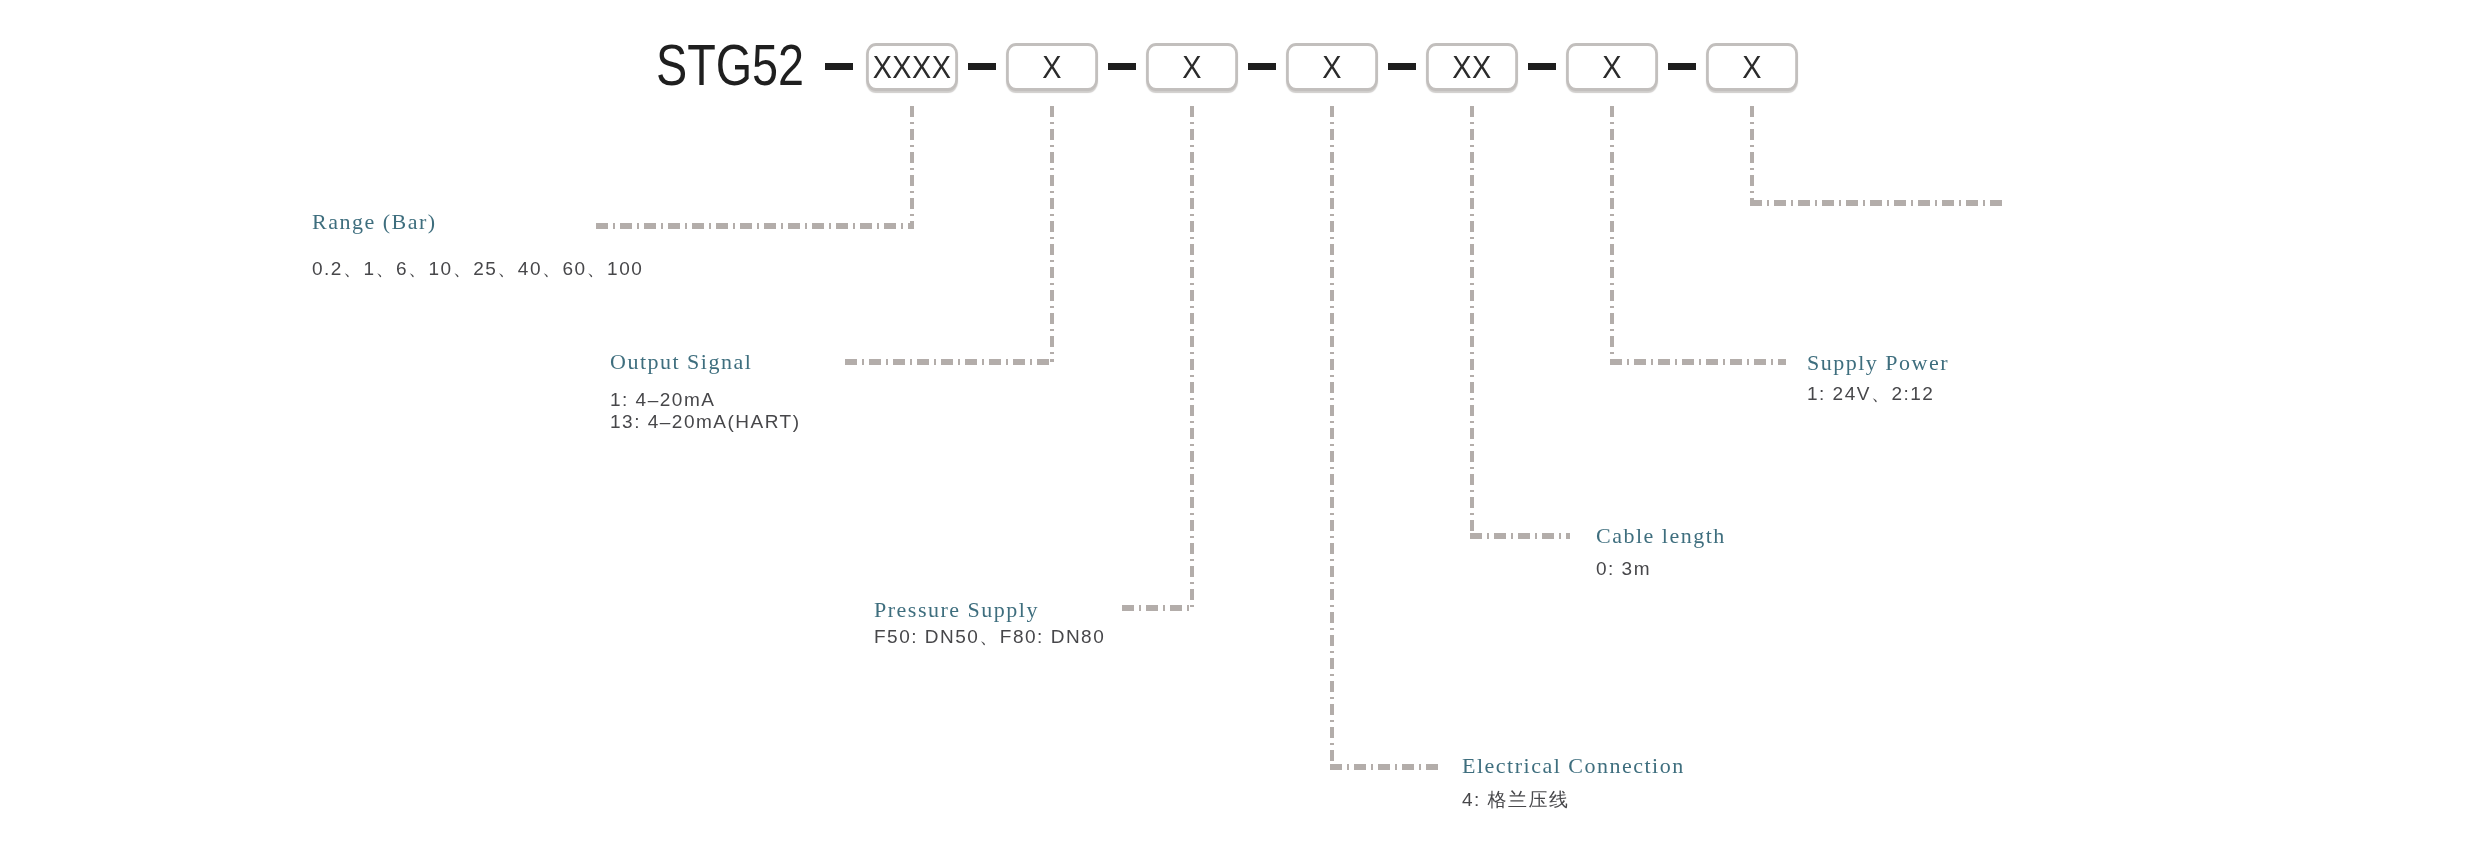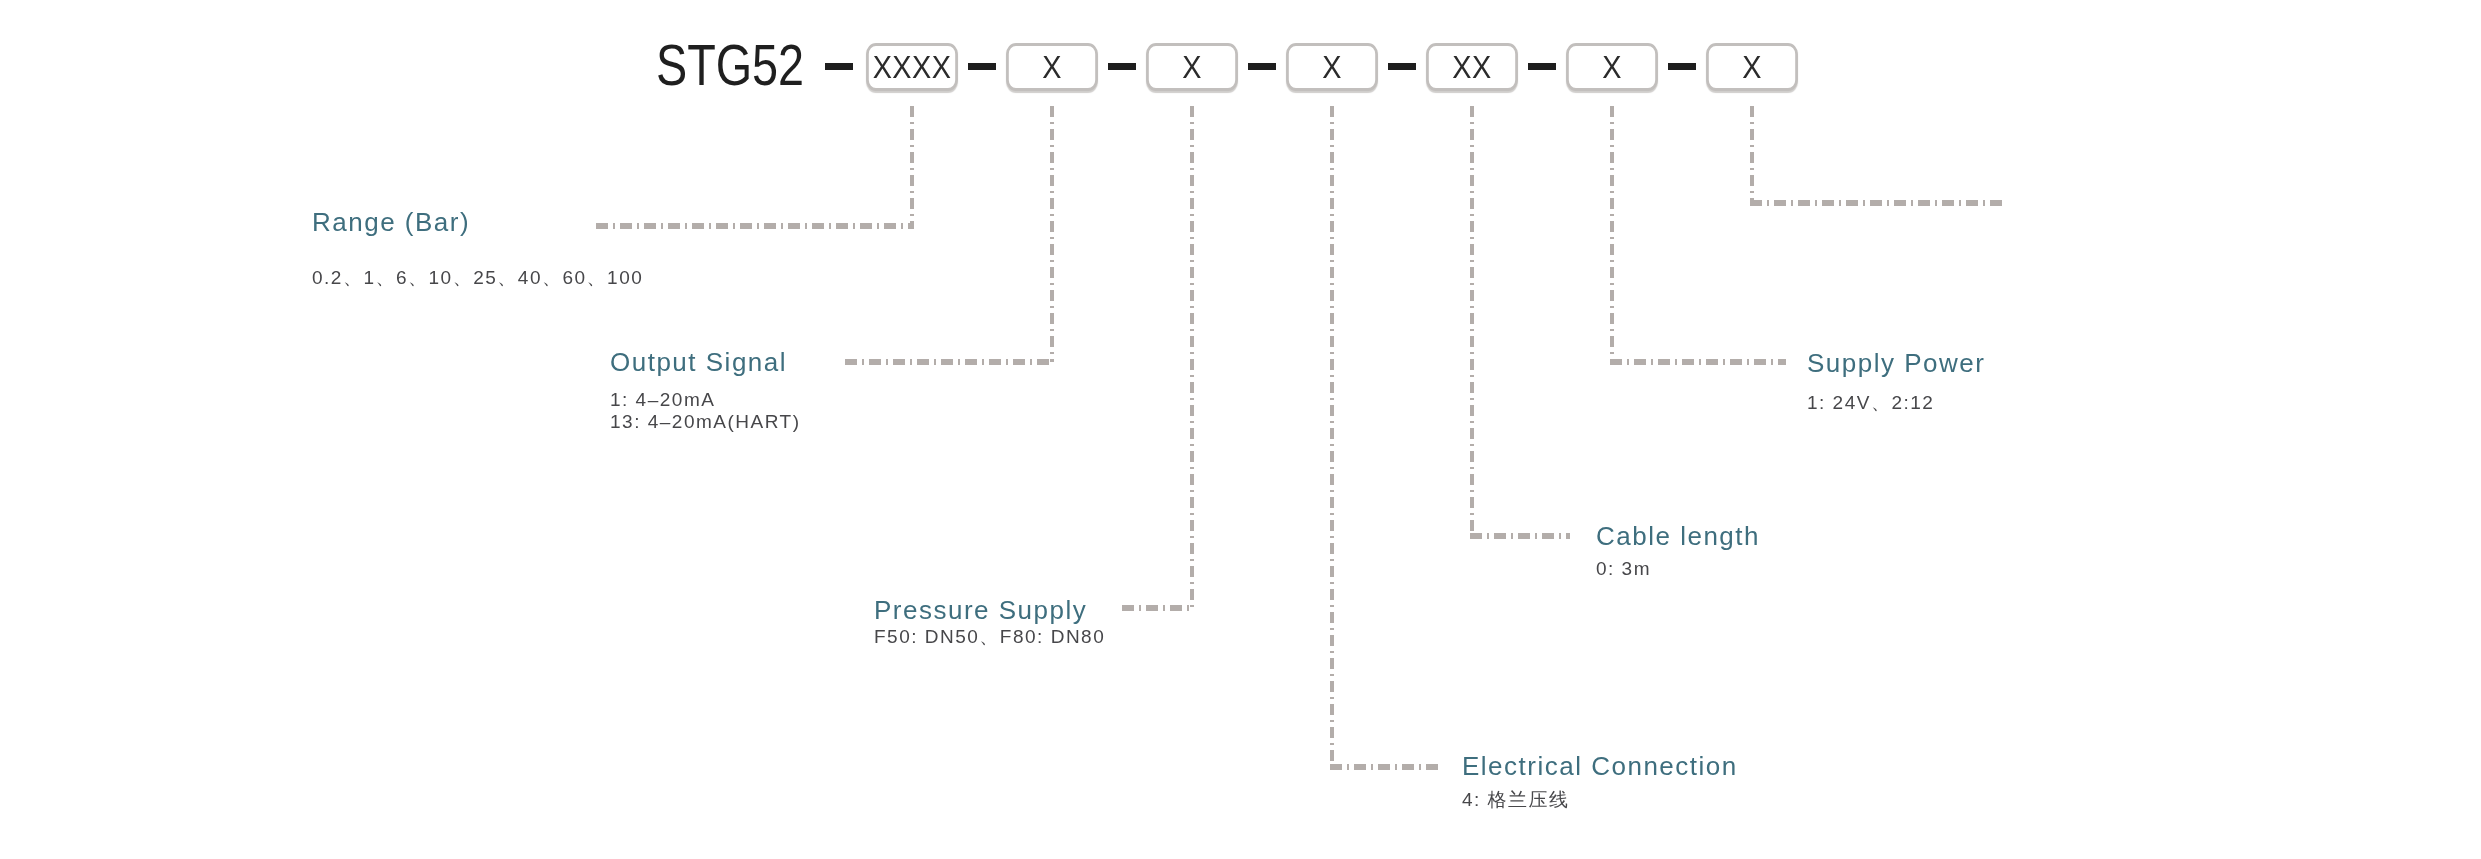--- a/index.html
+++ b/index.html
@@ -41,22 +41,23 @@
   .hline{
     position:absolute;height:6px;
     background:repeating-linear-gradient(to right,
       #b3adaa 0 12px,transparent 12px 17px,
       #b3adaa 17px 19px,transparent 19px 24px);
   }
 
   
   .field{position:absolute;white-space:nowrap;}
   .field-label{
-    font-size:26px;line-height:32px;letter-spacing:1.5px;
+    font-size:22px;line-height:32px;letter-spacing:1.5px;
     color:#3e6e7e;
+    font-family:Liberation Serif, serif;
   }
   .field-values{color:#47474a;}
   .field-value{
     font-size:19px;line-height:21.5px;letter-spacing:1.5px;
   }
 </style>
 </head>
 <body>
 
 <div class="canvas">
@@ -90,21 +91,21 @@
   <div class="hline" style="left:596px;top:223px;width:318px"></div>
   <div class="hline" style="left:845px;top:359px;width:209px"></div>
   <div class="hline" style="left:1122px;top:605px;width:72px"></div>
   <div class="hline" style="left:1330px;top:764px;width:108px"></div>
   <div class="hline" style="left:1470px;top:533px;width:100px"></div>
   <div class="hline" style="left:1610px;top:359px;width:176px"></div>
   <div class="hline" style="left:1750px;top:200px;width:253px"></div>
 
   <div class="field" style="left:312px;top:206px">
     <div class="field-label">Range (Bar)</div>
-    <div class="field-values" style="margin-top:29px">
+    <div class="field-values" style="margin-top:20px">
       <div class="field-value">0.2、1、6、10、25、40、60、100</div>
     </div>
   </div>
 
   <div class="field" style="left:610px;top:346px">
     <div class="field-label">Output Signal</div>
     <div class="field-values" style="margin-top:11px">
       <div class="field-value">1: 4–20mA</div>
       <div class="field-value">13: 4–20mA(HART)</div>
     </div>
@@ -126,19 +127,19 @@
 
   <div class="field" style="left:1596px;top:520px">
     <div class="field-label">Cable length</div>
     <div class="field-values" style="margin-top:6px">
       <div class="field-value">0: 3m</div>
     </div>
   </div>
 
   <div class="field" style="left:1807px;top:347px">
     <div class="field-label">Supply Power</div>
-    <div class="field-values" style="margin-top:13px">
+    <div class="field-values" style="margin-top:4px">
       <div class="field-value">1: 24V、2:12</div>
     </div>
   </div>
 
 
 </div>
 
 </body></html>

